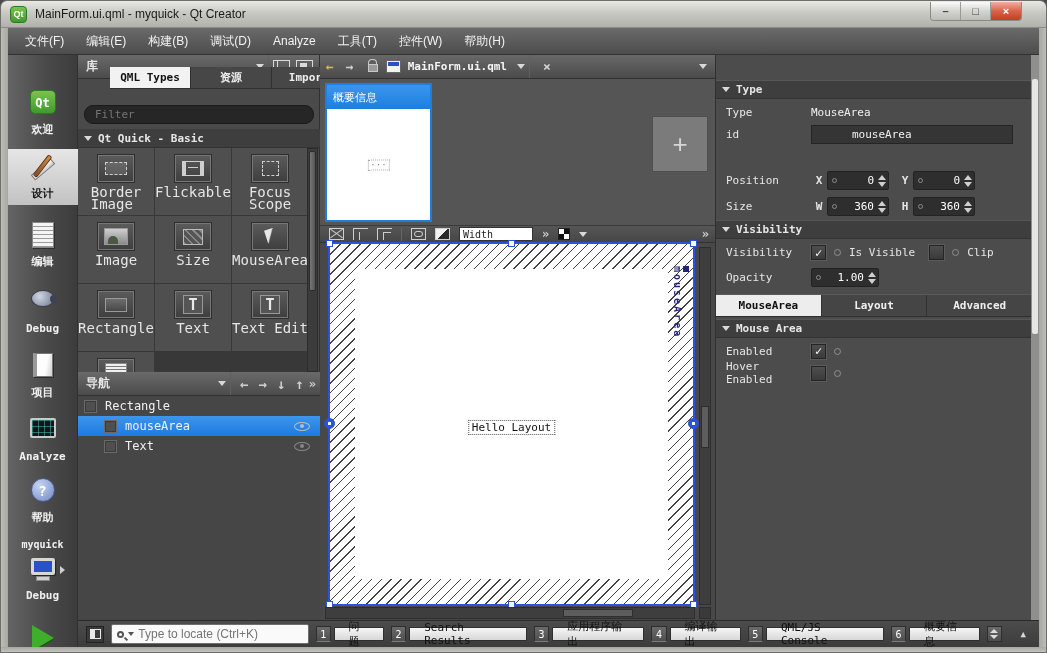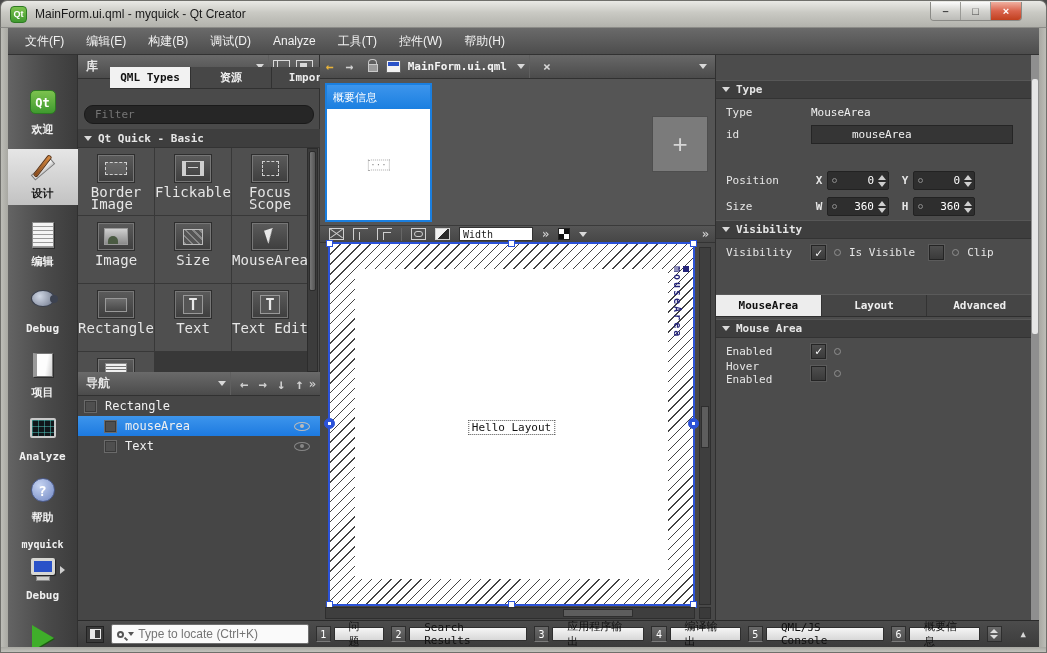--- a/index.html
+++ b/index.html
@@ -552,20 +552,31 @@
     </div>
     <div class="prow" style="top:186px;height:23px">
       <div class="plabel">Visibility</div>
       <div class="cbx">✓</div>
       <div class="ring"></div>
       <span style="margin-right:14px">Is Visible</span>
       <div class="cbx"></div>
       <div class="ring"></div>
       <span>Clip</span>
     </div>
+    <div class="prow" style="top:210px;height:25px">
+      <div class="plabel">Opacity</div>
+      <div class="spin" style="width:68px">
+        <div class="dot"></div>
+          <div class="sval">1.00</div>
+        <div class="arrows">
+            <div class="sarr up"></div>
+            <div class="sarr dn"></div>
+          </div>
+      </div>
+    </div>
 
     <div class="ptabs">
       <div class="ptab active">MouseArea</div>
       <div class="ptab">Layout</div>
       <div class="ptab" style="border-right:none">Advanced</div>
     </div>
 
     <div class="sec-head" style="top:264px">
       <div class="tri-down"></div>
       <span>Mouse Area</span>

